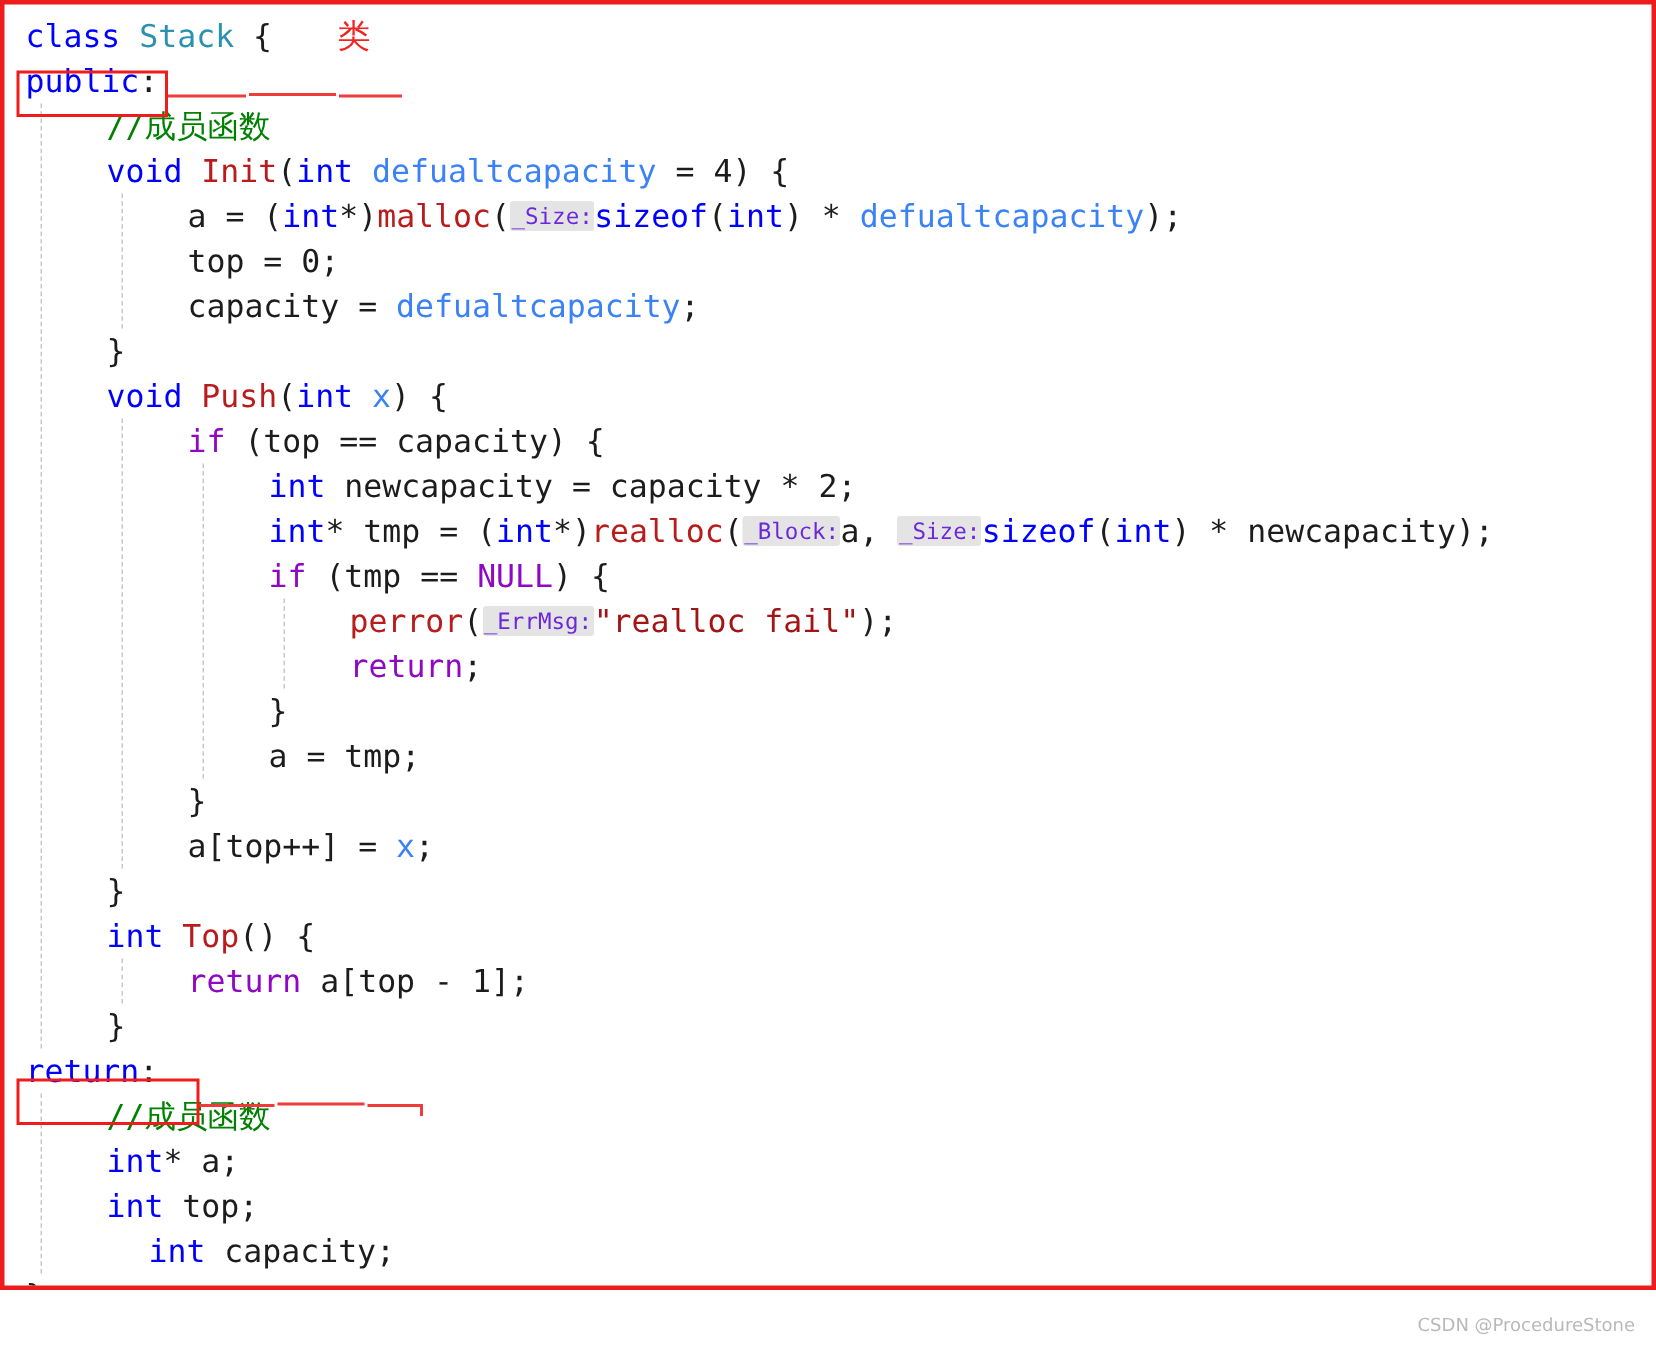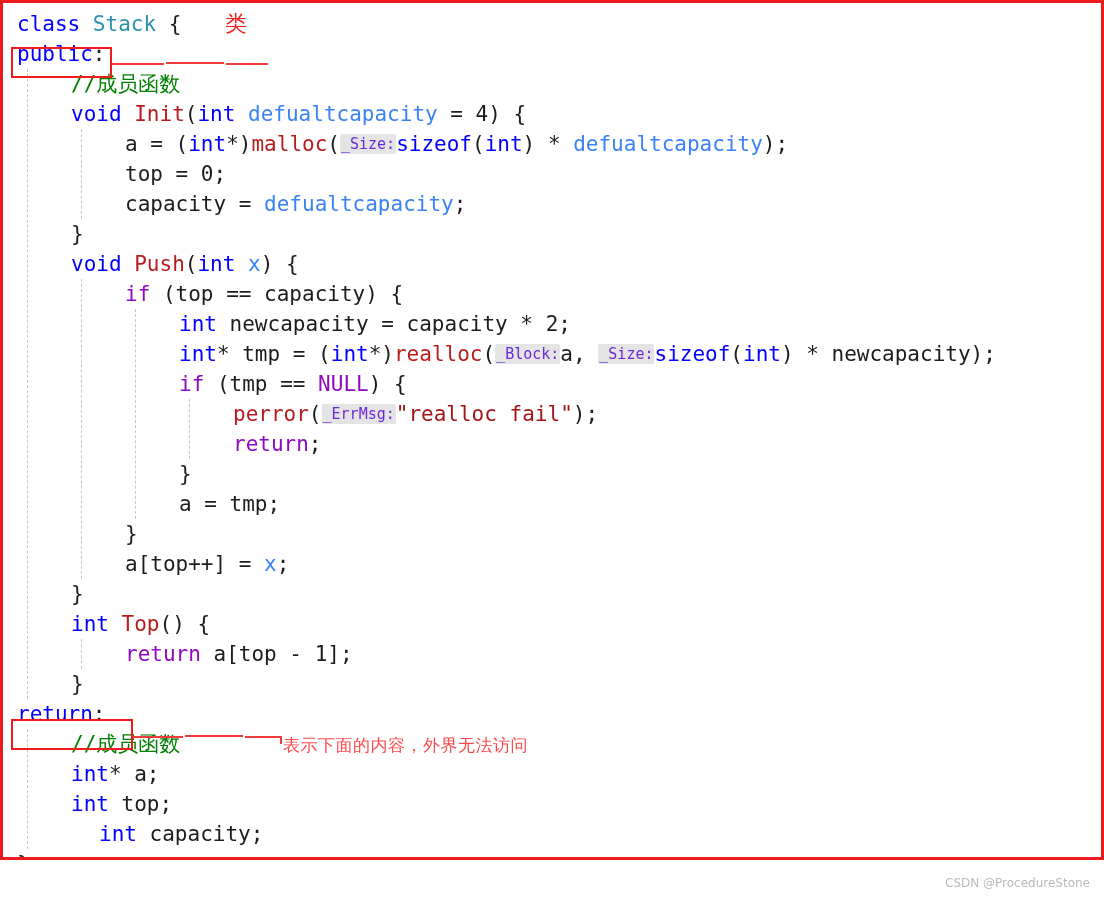--- a/index.html
+++ b/index.html
@@ -203,21 +203,20 @@
     <div class="redline" style="left:109px; top:60px; width:52px;"></div>
     <div class="redline" style="left:163px; top:59px; width:58px;"></div>
     <div class="redline" style="left:223px; top:60px; width:42px;"></div>
 
     <div class="redbox" style="left:8px; top:716px; width:122px; height:31px;"></div>
 
     <div class="redline" style="left:130px; top:733px; width:50px;"></div>
     <div class="redline" style="left:182px; top:732px; width:58px;"></div>
     <div class="redline" style="left:242px; top:733px; width:36px;"></div>
     <div class="redtick" style="left:277px; top:733px; height:8px;"></div>
-    <div class="anno-cn" style="left:280px; top:731px;">表示下面的内容，外界无法访问</div>
 
   </div>
 
   <div id="cut-line">
     
   </div>
 
   <div id="watermark">CSDN @ProcedureStone</div>
 
 </div>

